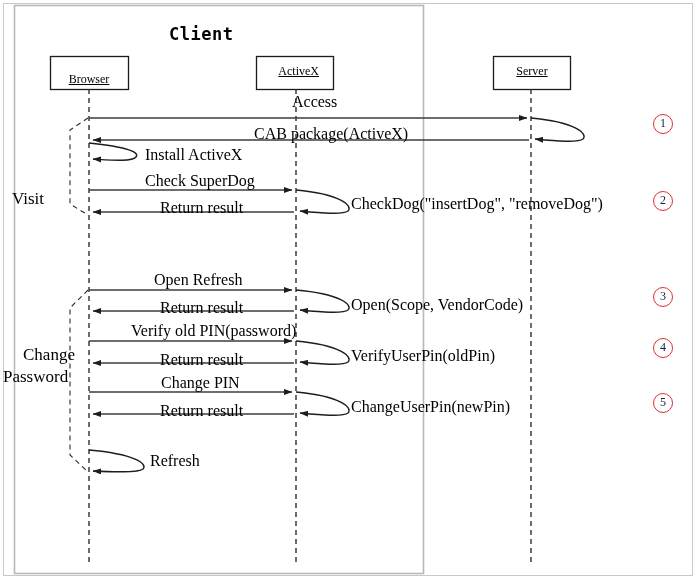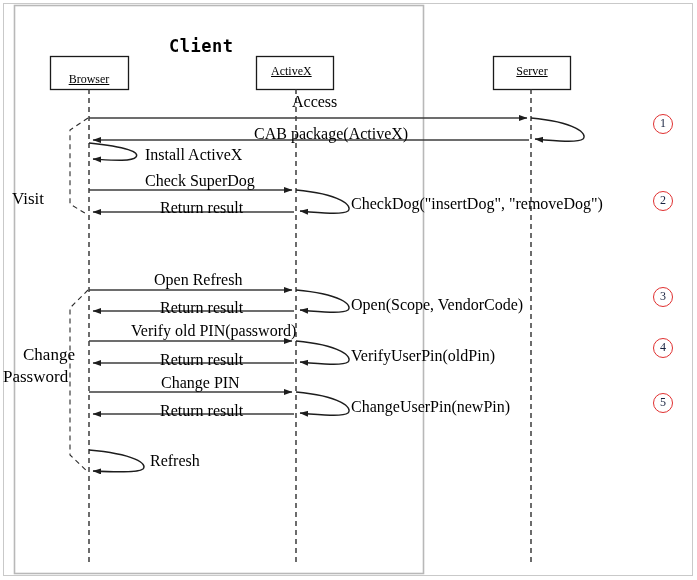--- a/index.html
+++ b/index.html
@@ -125,24 +125,24 @@
 
     <line x1="89" y1="392" x2="292" y2="392" stroke="#3d3d3d" stroke-width="1.5" marker-end="url(#ah)"></line>
 
     <path d="M 296,392 C 341,396 353,408 348,413 C 343,417 321,415 300,413" fill="none" stroke="#1d1d1d" stroke-width="1.4" marker-end="url(#ah)"></path>
 
     <line x1="294" y1="414" x2="93" y2="414" stroke="#3d3d3d" stroke-width="1.5" marker-end="url(#ahl)"></line>
 
     <path d="M 89,450 C 135,454 148,464 143,469 C 138,473 114,472 93,471" fill="none" stroke="#1d1d1d" stroke-width="1.4" marker-end="url(#ahl)"></path>
   </svg>
 
-  <div class="txt client-title" style="left:169px; top:36px;">Client</div>
+  <div class="txt client-title" style="left:169px; top:24px;">Client</div>
 
   <div class="txt actor-label" style="left:65px; top:72px; width:48px; text-align:center;">Browser</div>
-  <div class="txt actor-label" style="left:271px; top:64px; width:48px; text-align:left;">ActiveX</div>
+  <div class="txt actor-label" style="left:271px; top:64px; width:48px; text-align:right;">ActiveX</div>
   <div class="txt actor-label" style="left:508px; top:64px; width:48px; text-align:center;">Server</div>
 
   <div class="txt group-label" style="left:12px; top:189px;text-align:right;">Visit</div>
   <div class="txt group-label" style="left:23px; top:345px;">Change</div>
   <div class="txt group-label" style="left:3px; top:367px;">Password</div>
 
   <div class="txt msg-label" style="left:292px; top:93px;">Access</div>
   <div class="txt msg-label" style="left:254px; top:125px;">CAB package(ActiveX)</div>
   <div class="txt msg-label" style="left:145px; top:146px;">Install ActiveX</div>
   <div class="txt msg-label" style="left:145px; top:172px;">Check SuperDog</div>

